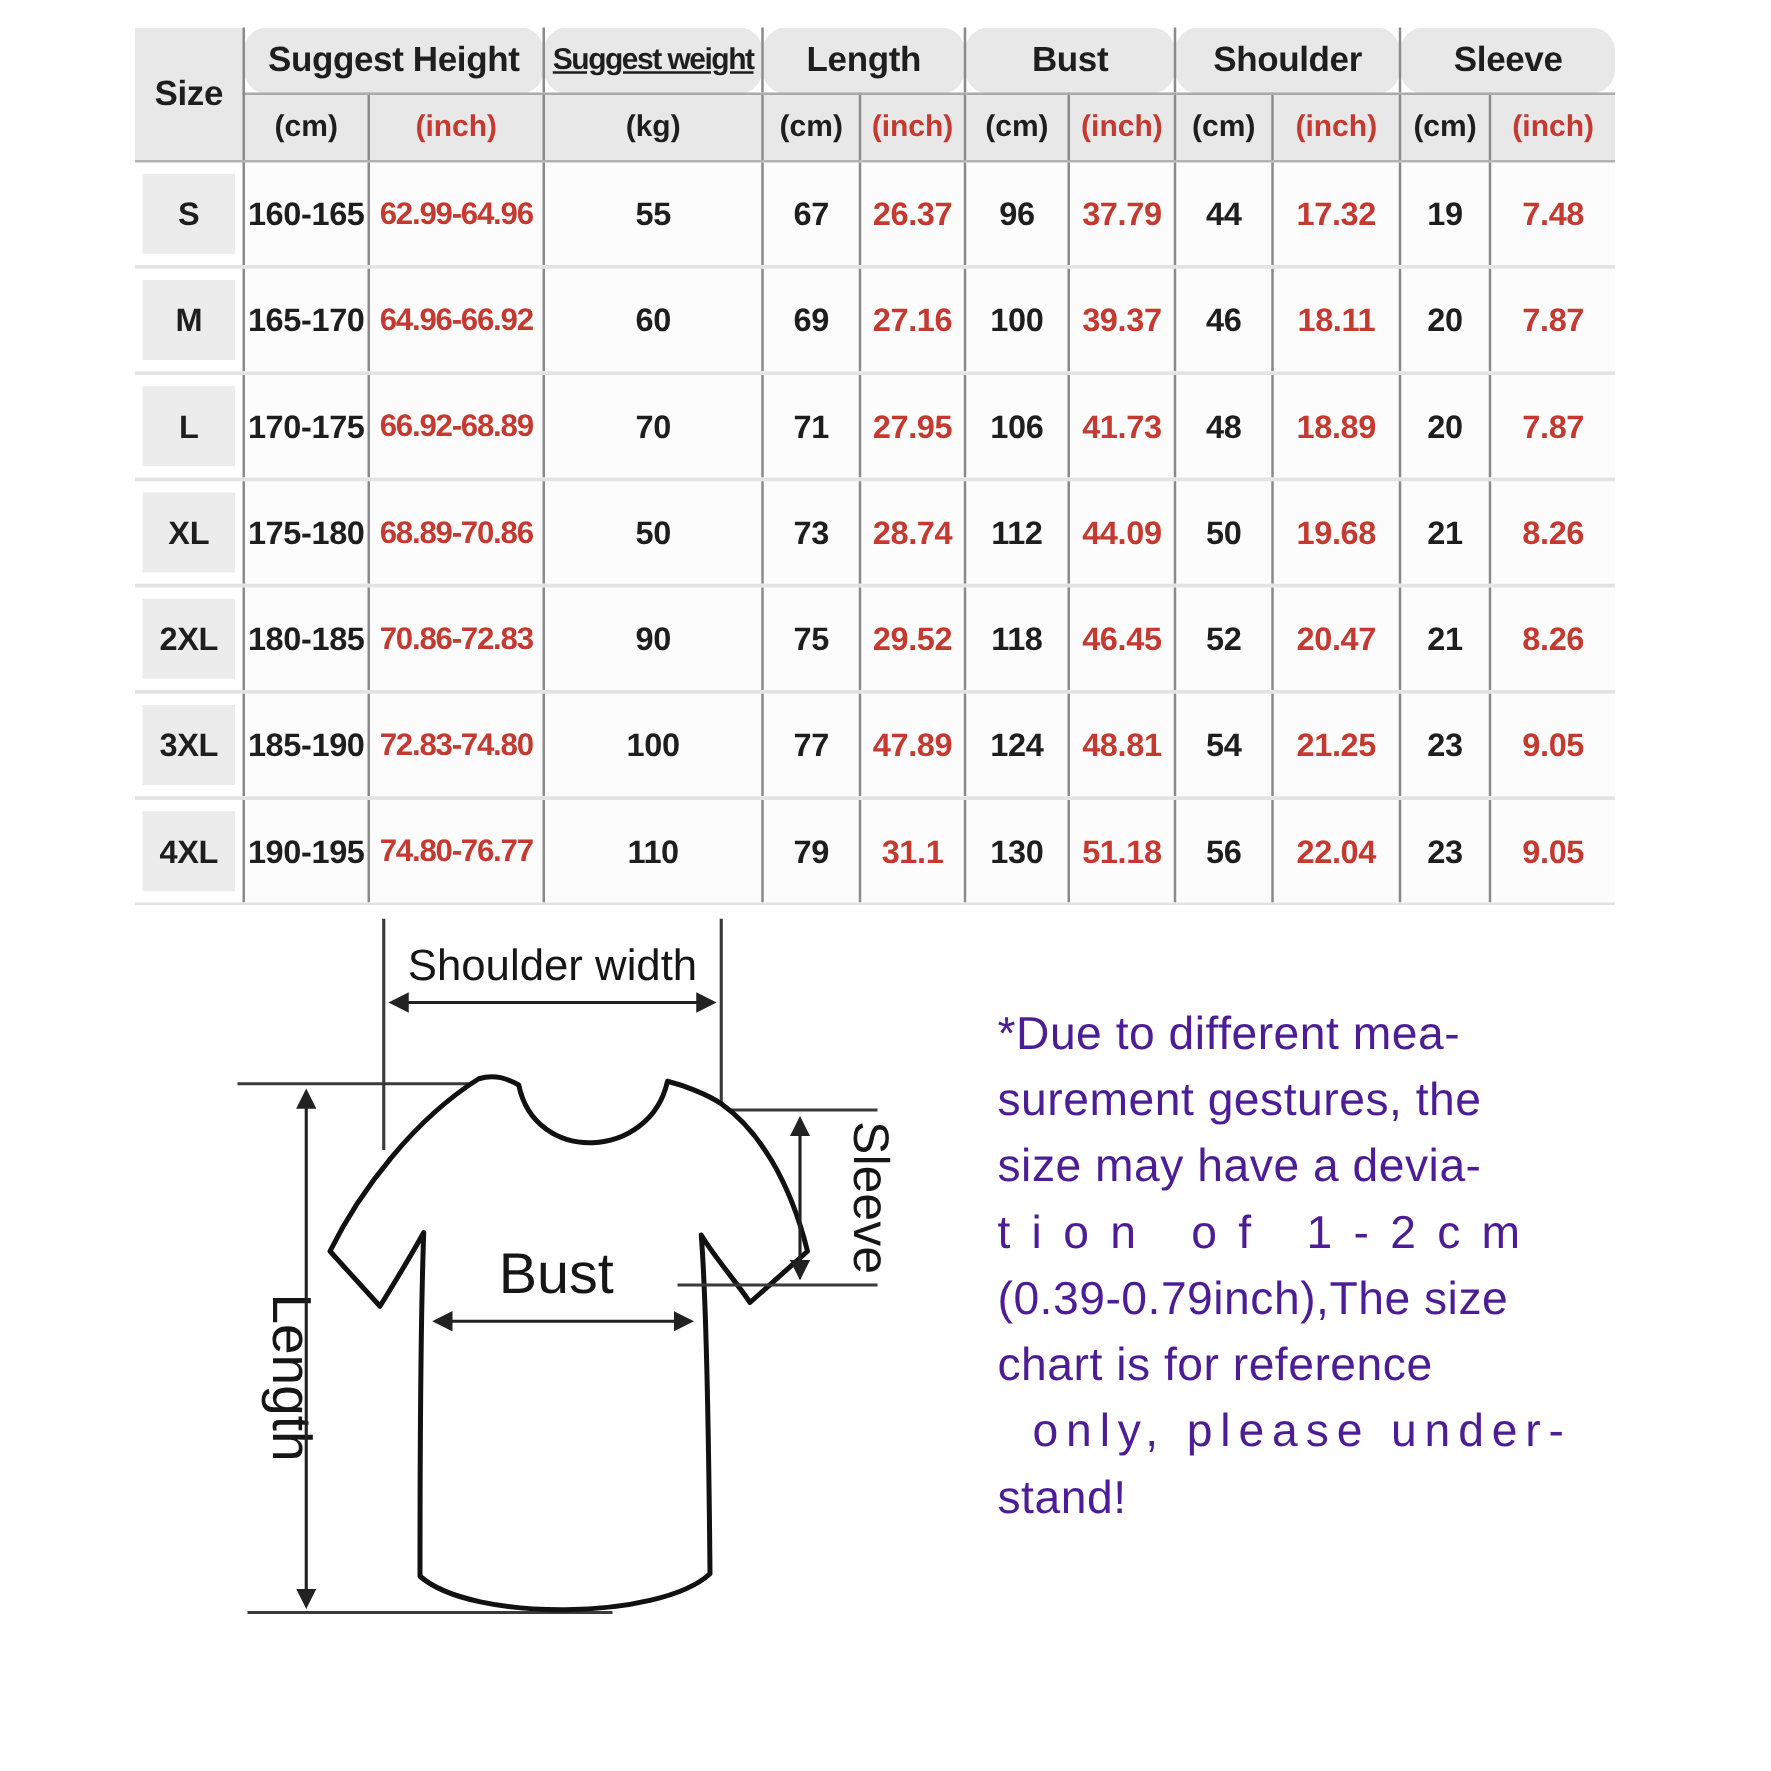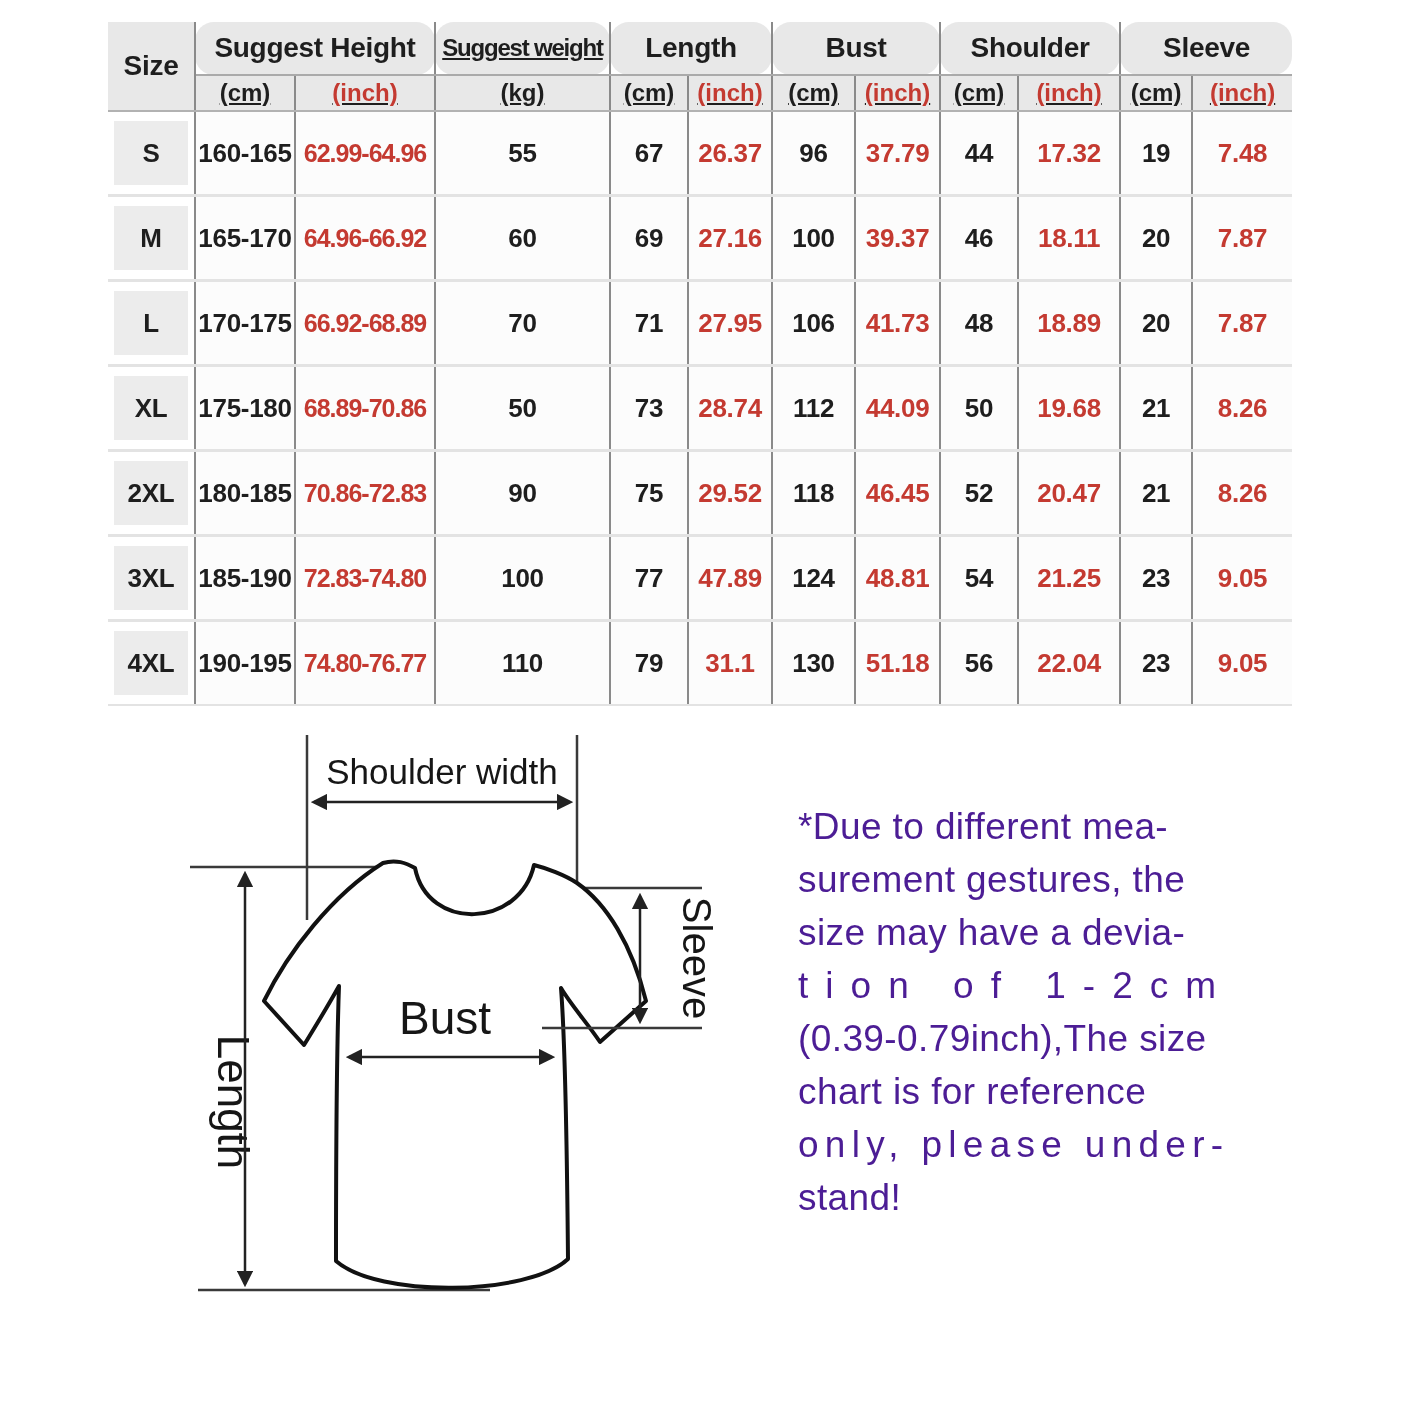--- a/index.html
+++ b/index.html
@@ -14,21 +14,21 @@
     width:1184px; table-layout:fixed; border-collapse:collapse;
     color:var(--text-black,#1e1e1e);
   }
   table.size-table th, table.size-table td {
     text-align:center; vertical-align:middle; padding:0; overflow:hidden; white-space:nowrap;
   }
   thead th { background:var(--header-bg,#e8e8e8); font-weight:bold; }
   tr.group-row { height:53px; }
   tr.group-row th { font-size:28px; letter-spacing:-0.3px; }
   tr.group-row th.th-weight { font-size:24px; letter-spacing:-1.2px;text-decoration:underline; }
-  tr.unit-row { height:36px;text-decoration:underline; }
+  tr.unit-row { height:54px; }
   tr.unit-row th { font-size:24px; }
   .red { color:var(--accent-red,#c43a31); }
 
   
   tr.group-row th + th { border-left:2px solid var(--grid-dark,#8a8a8a);border-radius:19px; }
   tr.unit-row th + th  { border-left:2px solid var(--grid-dark,#8a8a8a); }
   th.th-size { border-right:2px solid var(--grid-dark,#8a8a8a); font-size:28px; }
   tbody td + td { border-left:2px solid var(--grid-dark,#8a8a8a); }
 
   
@@ -52,21 +52,21 @@
   #diagram svg { display:block; }
   #diagram text { font-family:"Liberation Sans", sans-serif; fill:#161616; }
 
   
   #disclaimer {
     position:absolute; left:798px; top:800px; width:460px;
     font-size:37px; line-height:53px; color:#4c1d95; letter-spacing:0.4px;
   }
   #disclaimer .line { white-space:nowrap; }
   #disclaimer .spread-wide { letter-spacing:0.46em; }
-  #disclaimer .spread { letter-spacing:0.17em; }
+  #disclaimer .spread { letter-spacing:0.17em;margin-left:28px; }
 </style>
 </head>
 <body>
 
 <div id="canvas">
 
   <div id="size-table-wrap">
     <table class="size-table">
       <colgroup>
         <col style="width:87px">

